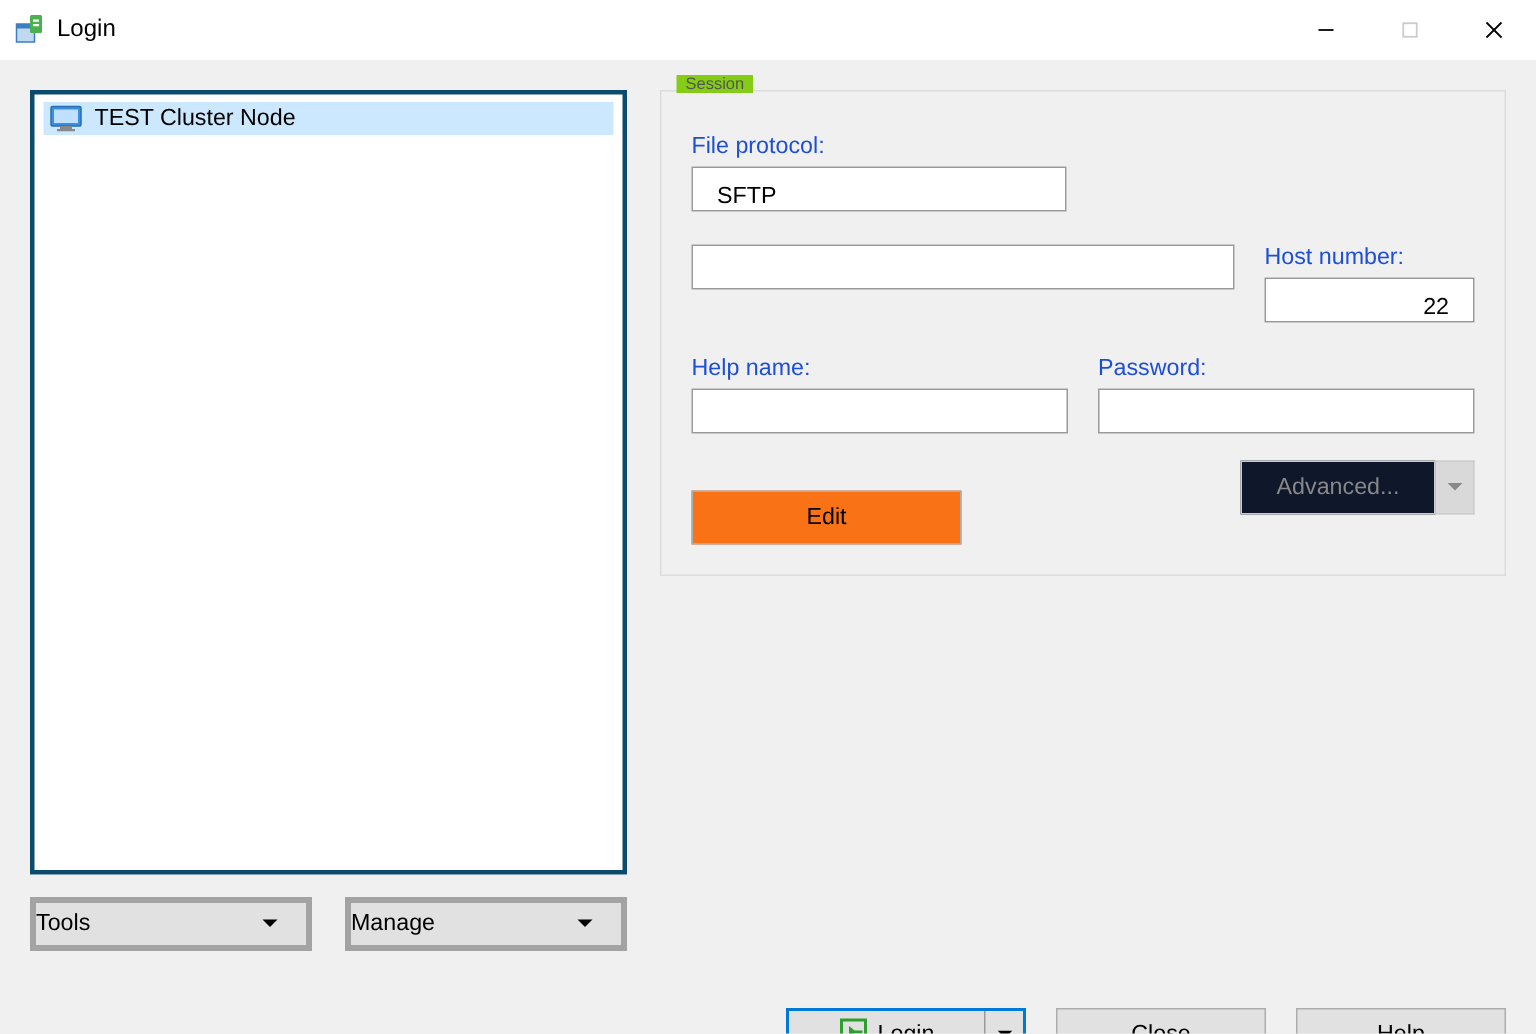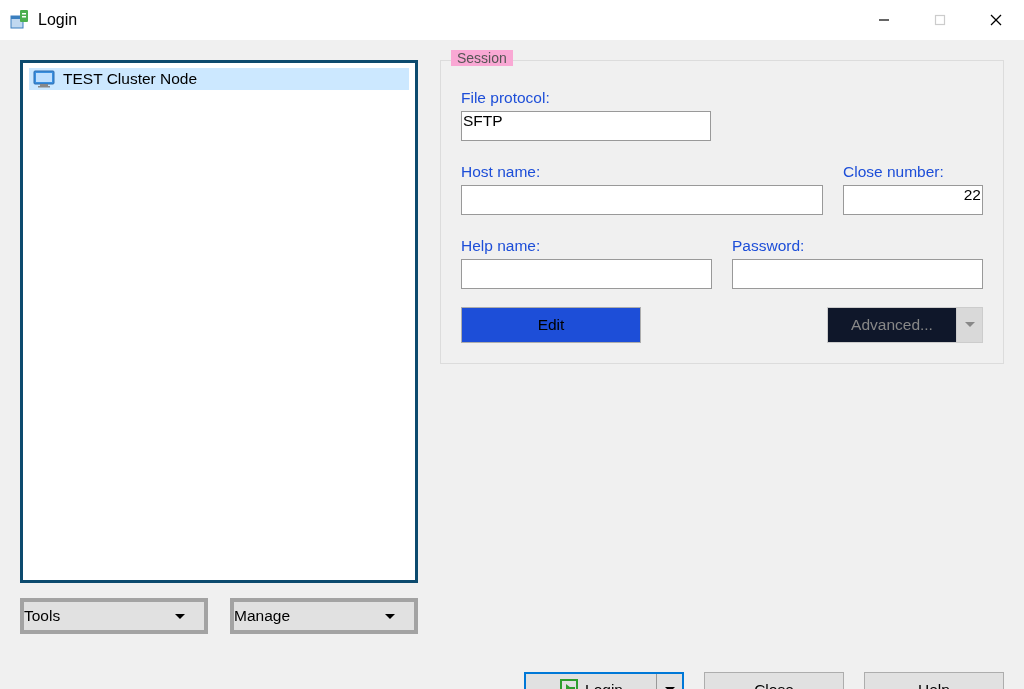--- a/index.html
+++ b/index.html
@@ -14,33 +14,33 @@
     .content { display: flex; padding: 20px 20px 0 20px; gap: 22px; }
     .left-col { flex: 0 0 398px; display: flex; flex-direction: column; }
     .site-list { background: #fff; border: 3px solid #0c4a6e; height: 523px; padding: 5px 6px; }
     .site-item { display: flex; align-items: center; padding: 2px 4px; gap: 8px; background: #cce8ff; }
     .monitor-icon { width: 22px; height: 18px; }
     .btn-row { display: flex; gap: 22px; margin-top: 15px; }
     .ddbtn { flex: 1; height: 36px; background: #e1e1e1; border: 4px solid #a3a3a3; display: flex; align-items: center; justify-content: flex-start; position: relative; cursor: default; }
     .ddbtn .arrow { position: absolute; right: 18px; }
     .right-col { flex: 1; }
     .groupbox { border: 1px solid #dcdcdc; padding: 18px 20px 20px 20px; position: relative; }
-    .gb-title { position: absolute; top: -11px; left: 10px; background: #f9a8d4; padding: 0 6px; color: #555; font-size: 14px; }
+    .gb-title { position: absolute; top: -11px; left: 10px; background: #84cc16; padding: 0 6px; color: #555; font-size: 11px; }
     .lbl { color: #1d4ed8; margin-bottom: 4px; display: block; }
-    .fld { height: 30px; background: #fff; border: 1px solid #999; padding: 0 1px; display: flex; align-items: flex-start; color: #000; }
+    .fld { height: 30px; background: #fff; border: 1px solid #999; padding: 0 16px; display: flex; align-items: flex-end; color: #000; }
     .row { display: flex; gap: 20px; margin-top: 22px; }
     .proto-row { margin-top: 10px; }
     .proto-fld { width: 250px; }
     .host-col { flex: 1; }
     .port-col { width: 140px; }
     .port-col .fld { justify-content: flex-end; }
     .uname-col, .pwd-col { flex: 1; }
     .act-row { display: flex; margin-top: 18px; gap: 10px; }
     .push { flex: 1; }
-    .btn { height: 36px; width: 180px; background: #1d4ed8; border: 1px solid #adadad; display: flex; align-items: center; justify-content: center; color: #000; }
+    .btn { height: 36px; width: 180px; background: #f97316; border: 1px solid #adadad; display: flex; align-items: center; justify-content: center; color: #000; margin-top: 20px; }
     .adv-group { display: flex; }
     .adv-btn { height: 36px; width: 130px; background: #0f172a; border: 1px solid #ccc; color: #888; display: flex; align-items: center; justify-content: center; }
     .adv-drop { width: 26px; height: 36px; background: #d9d9d9; border: 1px solid #ccc; border-left: 0; display: flex; align-items: center; justify-content: center; }
     .adv-drop svg path { fill: #888; }
     .bottom-buttons { display: flex; gap: 20px; padding: 38px 20px 0 20px; justify-content: flex-end; }
     .login-group { display: flex; border: 2px solid #0078d7; background: #e1e1e1; height: 36px; width: 160px; }
     .login-main { flex: 1; display: flex; align-items: center; justify-content: center; gap: 6px; }
     .login-drop { width: 26px; border-left: 1px solid #999; display: flex; align-items: center; justify-content: center; }
     .bot-btn { width: 140px; height: 36px; background: #e1e1e1; border: 1px solid #adadad; display: flex; align-items: center; justify-content: center; }
   </style>
@@ -120,27 +120,26 @@
 
         <div class="proto-row">
           <span class="lbl">File protocol:</span>
           <div class="fld proto-fld">
             <span>SFTP</span>
           </div>
         </div>
 
         <div class="row">
           <div class="host-col">
-            <span class="lbl">Host name:</span>
             <div class="fld">
               <span></span>
             </div>
           </div>
           <div class="port-col">
-            <span class="lbl">Close number:</span>
+            <span class="lbl">Host number:</span>
             <div class="fld">
               <span>22</span>
             </div>
           </div>
         </div>
 
         <div class="row">
           <div class="uname-col">
             <span class="lbl">Help name:</span>
             <div class="fld">

